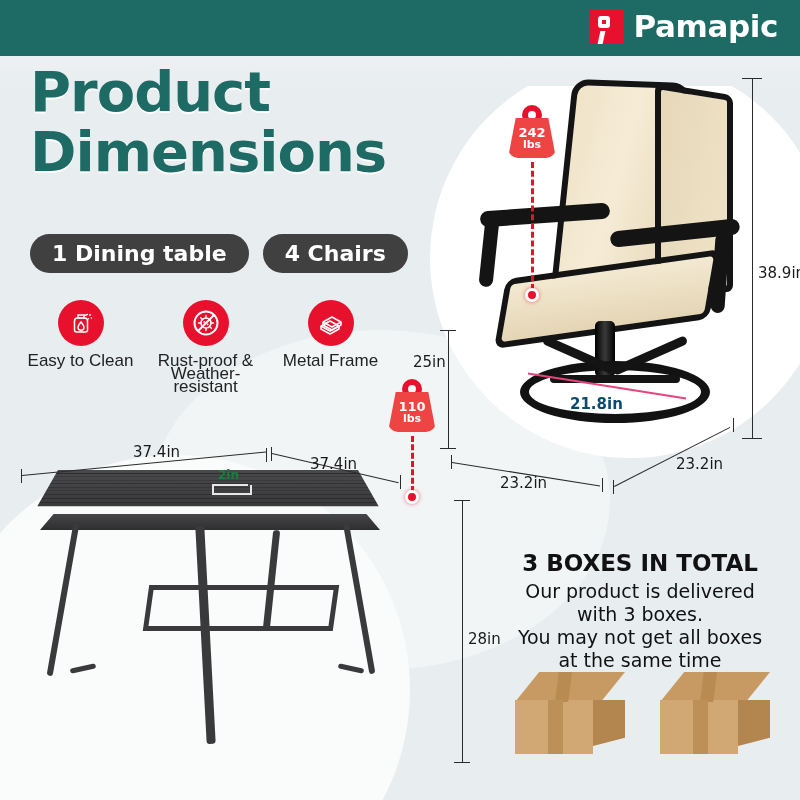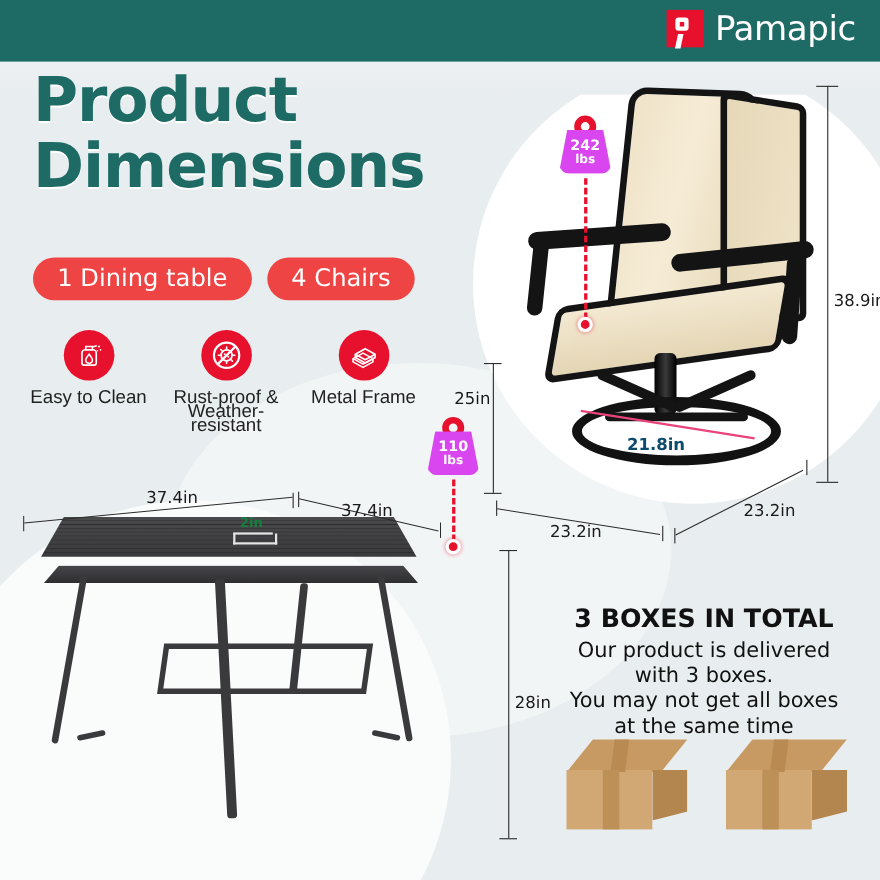--- a/index.html
+++ b/index.html
@@ -15,55 +15,55 @@
   .logo-wrap{position:absolute;right:22px;top:8px;display:flex;align-items:center;gap:10px;}
   .logo-mark{position:relative;width:34px;height:34px;background:#e8112d;}
   .logo-mark:after{
     content:"";position:absolute;left:8px;top:7px;width:12px;height:12px;
     border:4px solid #ffffff;border-radius:3px;box-sizing:border-box;
   }
   .logo-mark:before{
     content:"";position:absolute;left:9px;bottom:-1px;width:5px;height:13px;
     background:#ffffff;transform:skewX(-12deg);
   }
-  .logo-text{color:#ffffff;font-size:31px;font-weight:normal;letter-spacing:-0.4px;
+  .logo-text{color:#ffffff;font-size:31px;font-weight:bold;letter-spacing:-0.4px;
     font-family:"DejaVu Sans", sans-serif;}
 
   
   .circle-chair{position:absolute;left:430px;top:58px;width:400px;height:400px;
     border-radius:50%;background:#ffffff;}
   .circle-table{position:absolute;left:-60px;top:455px;width:470px;height:470px;
     border-radius:50%;background:#fafbfb;}
   .circle-wash{position:absolute;left:150px;top:330px;width:460px;height:340px;
     border-radius:50%;background:#f2f5f6;}
   .band{position:absolute;left:0;top:56px;width:800px;height:30px;
     background:linear-gradient(180deg,#eef1f3 0%, #e8edef 100%);}
 
   
   .title{position:absolute;left:30px;top:62px;width:430px;
     color:#1e6b66;font-size:56px;line-height:60px;font-weight:bold;
     letter-spacing:-1px;font-family:"DejaVu Sans", sans-serif;
     text-shadow:0 2px 0 #ffffff;}
 
   
   .pill-row{position:absolute;left:30px;top:234px;display:flex;gap:14px;}
-  .pill{background:#ef4444;color:#ffffff;border-radius:22px;
-    padding:7px 22px;font-size:22px;font-weight:400;
+  .pill{background:#404040;color:#ffffff;border-radius:22px;
+    padding:7px 22px;font-size:22px;font-weight:700;
     font-family:"DejaVu Sans", sans-serif;white-space:nowrap;}
 
   
   .features{position:absolute;left:18px;top:300px;display:flex;}
   .feature{width:125px;display:flex;flex-direction:column;align-items:center;}
   .f-circle{width:46px;height:46px;border-radius:50%;background:#e8112d;
     display:flex;align-items:center;justify-content:center;}
   .f-label{margin-top:8px;font-size:17px;color:#222;text-align:center;line-height:13px;}
 
   
   .wbadge{position:absolute;width:48px;}
-  .wb-body{position:relative;background:#d946ef;color:#fff;
+  .wb-body{position:relative;background:#ef4444;color:#fff;
     border-radius:7px 7px 10px 10px;padding:9px 0 7px;text-align:center;
     font-size:13px;font-weight:bold;line-height:12px;
     font-family:"DejaVu Sans", sans-serif;
     clip-path:polygon(16% 0,84% 0,100% 100%,0% 100%);}
   .wb-ring{position:absolute;left:50%;top:-13px;transform:translateX(-50%);
     width:20px;height:20px;border:6px solid #e8112d;border-radius:50%;
     box-sizing:border-box;background:transparent;}
   .wb-lbs{font-size:11px;}
   .dash{position:absolute;border-left:3px dashed #e8112d;}
   .dot{position:absolute;width:14px;height:14px;border-radius:50%;

